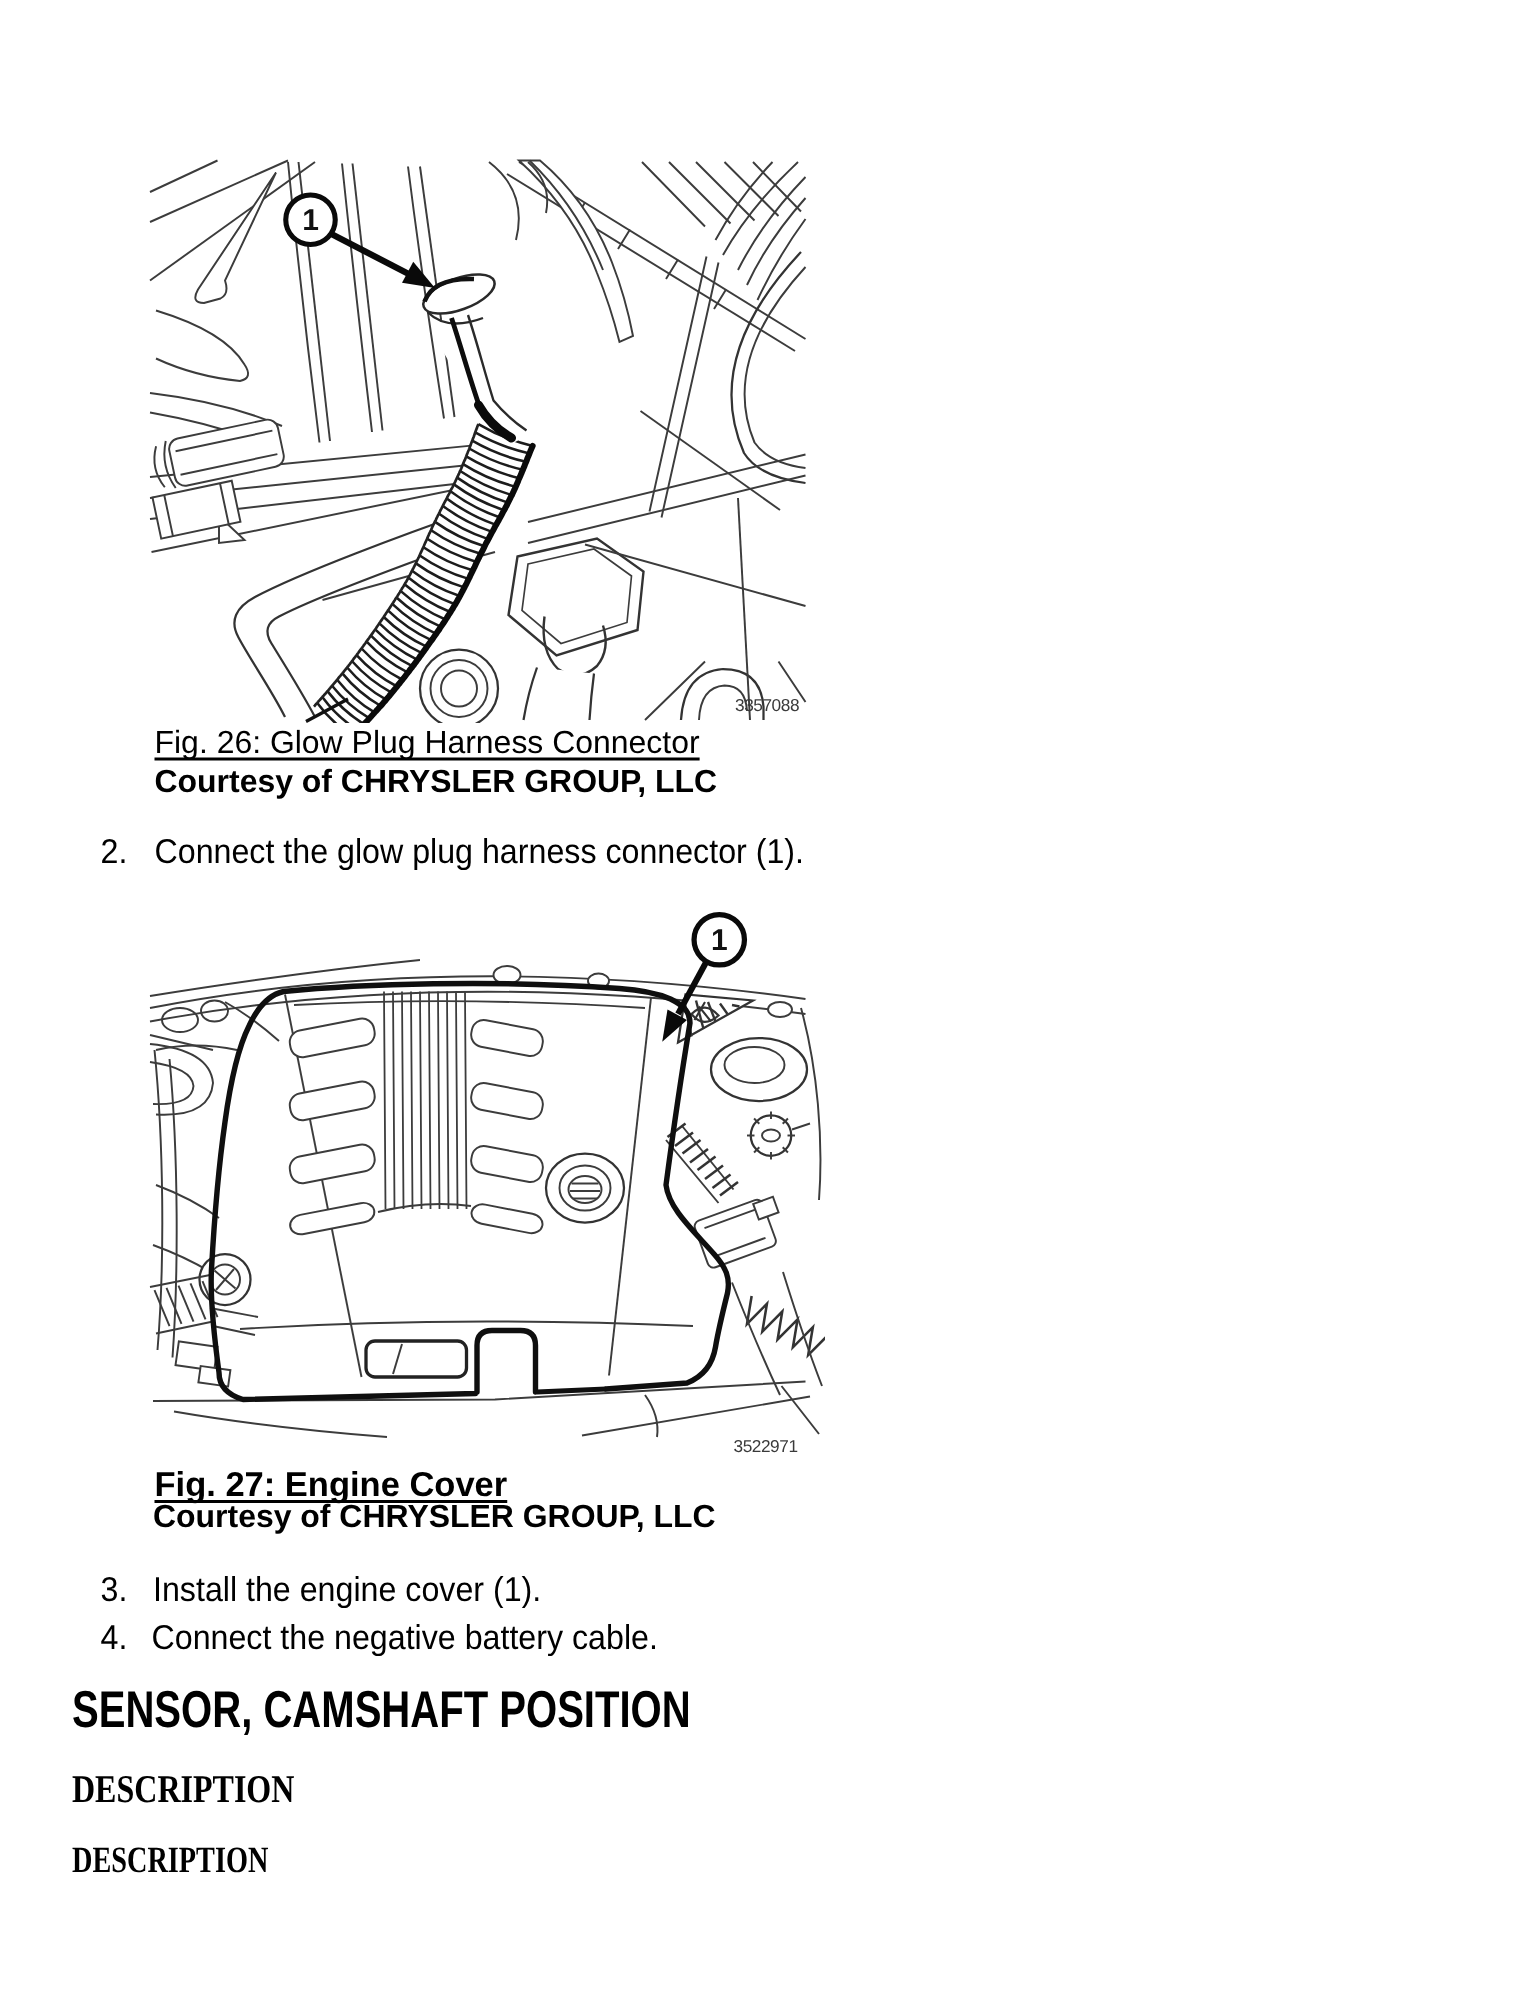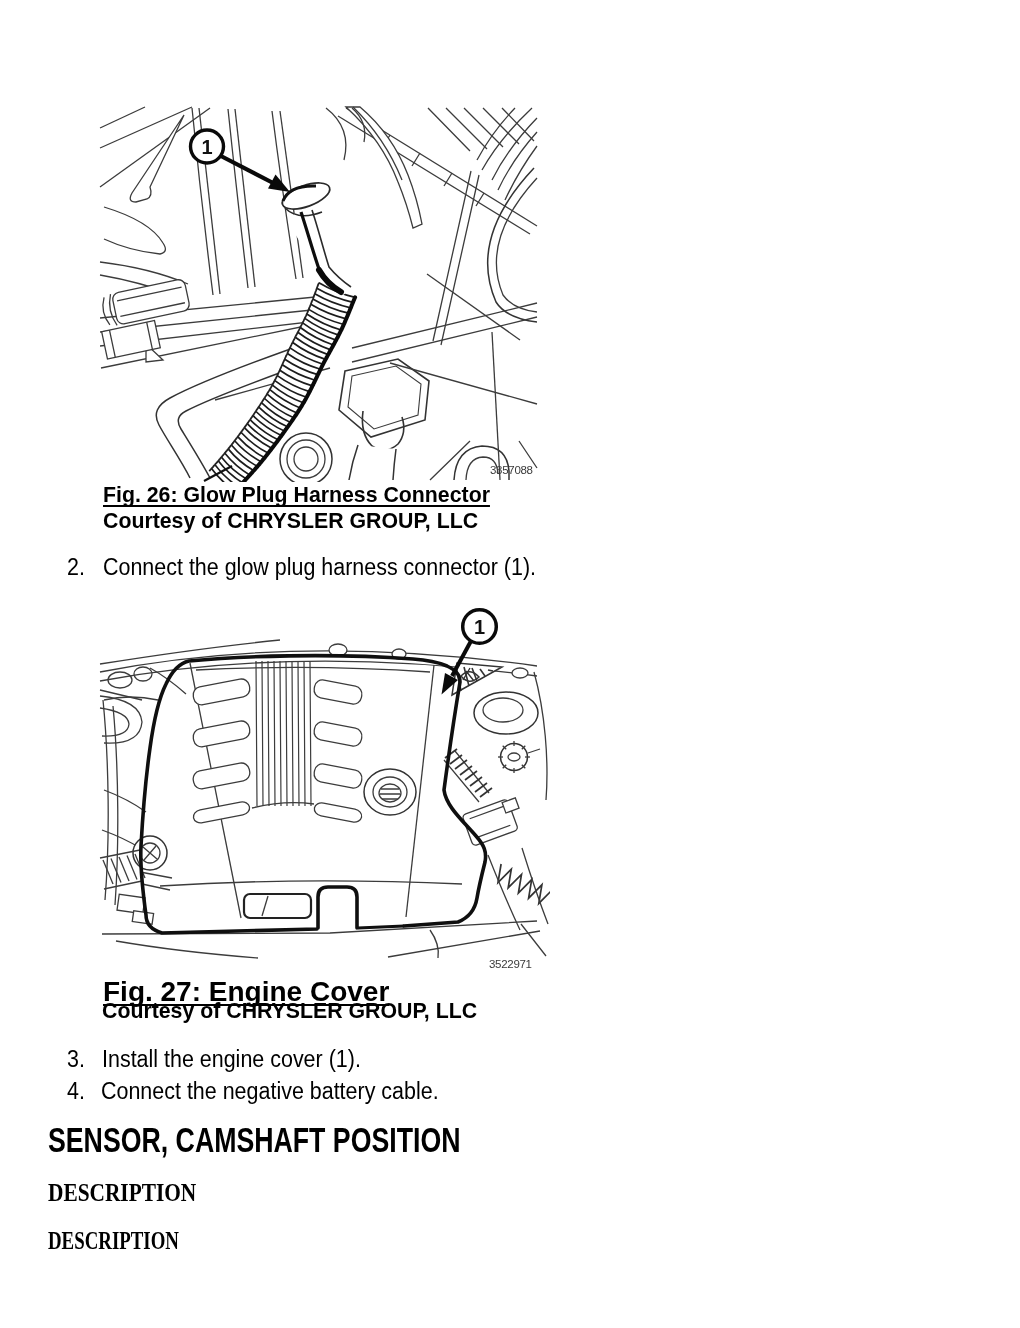--- a/index.html
+++ b/index.html
@@ -214,24 +214,24 @@
 <path d="M 388,957 L 540,931 M 521,924 L 546,956" stroke="#3c3c3c" stroke-width="1.3" fill="none"></path>
 <path d="M 430,930 Q 440,944 438,958" stroke="#3c3c3c" stroke-width="1.3" fill="none"></path>
 <path d="M 189,661 C 240,656 330,653 413,659 C 428,660 440,663 447,666 C 455,670 460,674 460,682 C 457,700 450,745 444,790 C 446,806 462,820 476,836 C 484,845 487,852 485,862 C 481,878 478,892 477,898 C 475,910 468,918 458,922 L 404,926 M 357,928 L 357,897 Q 357,887 347,887 L 328,887 Q 318,887 318,897 L 318,928 M 317,929 L 162,933 C 152,930 146,924 146,915 C 143,893 140,864 141,846 C 143,810 146,776 150,748 C 153,726 158,700 166,684 C 172,671 180,663 189,661" fill="none" stroke="#0f0f0f" stroke-width="3.6" stroke-linejoin="round" stroke-linecap="round"></path>
 <path d="M 404,926 Q 380,927 358,928" stroke="#0f0f0f" stroke-width="3.2" fill="none"></path>
 <line x1="471" y1="641" x2="452" y2="676" stroke="#0a0a0a" stroke-width="4"></line>
 <polygon points="441.5,694.5 445,673 458,680" fill="#0a0a0a"></polygon>
 <circle cx="479.5" cy="626.5" r="16.8" fill="#fff" stroke="#0a0a0a" stroke-width="3.5"></circle>
 <text x="479.5" y="633.5" font-family="Liberation Sans, sans-serif" font-size="20" font-weight="bold" text-anchor="middle" fill="#111">1</text>
 <text x="489" y="968" font-family="Liberation Sans, sans-serif" font-size="11.5" fill="#3a3a3a" textLength="43">3522971</text>
 </svg>
-<div class="t" style="left:103px;top:484.6px;font-size:21.3px;font-weight:bold;text-decoration:underline;text-decoration-thickness:2.2px;text-underline-offset:3px;text-decoration-skip-ink:none;">Fig. 26: Glow Plug Harness Connector</div>
+<div class="t" style="left:103px;top:484.6px;font-size:21.3px;font-weight:normal;text-decoration:underline;text-decoration-thickness:2.2px;text-underline-offset:3px;text-decoration-skip-ink:none;">Fig. 26: Glow Plug Harness Connector</div>
 <div class="t" style="left:103px;top:510.9px;font-size:21.3px;font-weight:bold;">Courtesy of CHRYSLER GROUP, LLC</div>
 <div class="t" style="left:67px;top:555.5px;font-size:23px;transform:scaleX(0.933);transform-origin:0 50%;">2.</div>
 <div class="t" style="left:103px;top:555.5px;font-size:23px;transform:scaleX(0.933);transform-origin:0 50%;">Connect the glow plug harness connector (1).</div>
-<div class="t" style="left:103px;top:977.8px;font-size:28px;font-weight:bold;text-decoration:underline;text-decoration-thickness:2.2px;text-underline-offset:3px;text-decoration-skip-ink:none;">Fig. 27: Engine Cover</div>
+<div class="t" style="left:103px;top:977.8px;font-size:23px;font-weight:bold;text-decoration:underline;text-decoration-thickness:2.2px;text-underline-offset:3px;text-decoration-skip-ink:none;">Fig. 27: Engine Cover</div>
 <div class="t" style="left:102px;top:1001.3px;font-size:21.3px;font-weight:bold;">Courtesy of CHRYSLER GROUP, LLC</div>
 <div class="t" style="left:67px;top:1048.1px;font-size:23px;transform:scaleX(0.933);transform-origin:0 50%;">3.</div>
 <div class="t" style="left:102px;top:1048.1px;font-size:23px;transform:scaleX(0.933);transform-origin:0 50%;">Install the engine cover (1).</div>
 <div class="t" style="left:67px;top:1079.8px;font-size:23px;transform:scaleX(0.933);transform-origin:0 50%;">4.</div>
 <div class="t" style="left:101px;top:1079.8px;font-size:23px;transform:scaleX(0.933);transform-origin:0 50%;">Connect the negative battery cable.</div>
 <div class="t" style="left:48px;top:1123.2px;font-size:34.5px;font-weight:bold;transform:scaleX(0.774);transform-origin:0 50%;">SENSOR, CAMSHAFT POSITION</div>
 <div class="t" style="left:47.7px;top:1179.5px;font-size:26.2px;font-family:'Liberation Serif',serif;font-weight:bold;transform:scaleX(0.815);transform-origin:0 50%;">DESCRIPTION</div>
 <div class="t" style="left:47.7px;top:1228.6px;font-size:24.8px;font-family:'Liberation Serif',serif;font-weight:bold;transform:scaleX(0.76);transform-origin:0 50%;">DESCRIPTION</div>
 </body></html>

